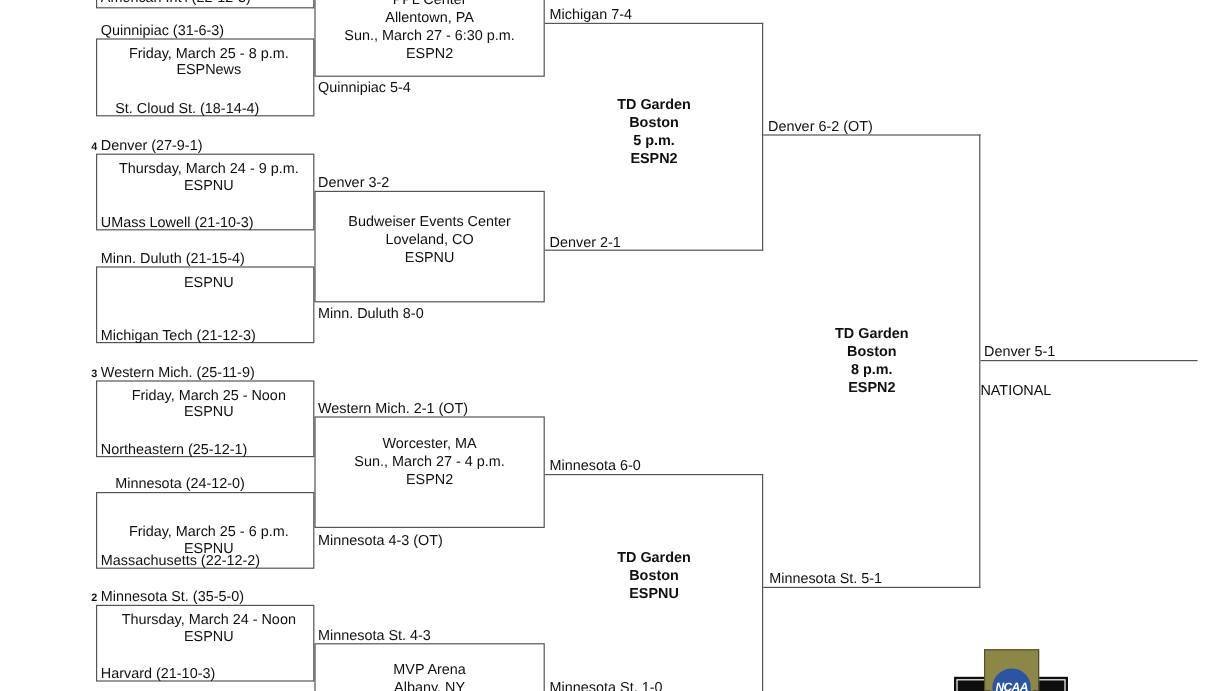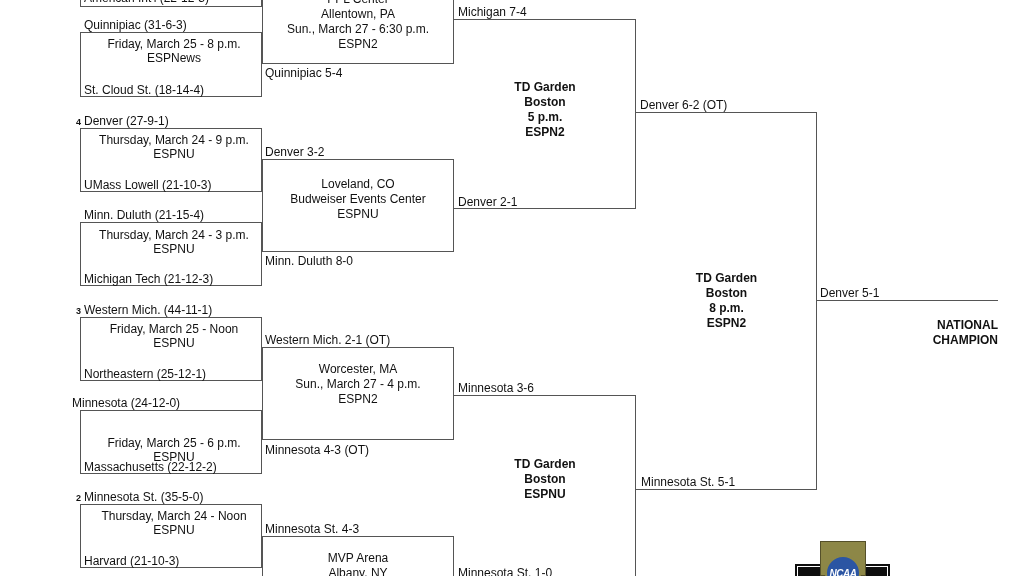--- a/index.html
+++ b/index.html
@@ -8,21 +8,21 @@
     font-family:"Liberation Sans",sans-serif;color:#111;
   }
   .box{position:absolute;border:1.5px solid #555;box-sizing:border-box;}
   .open{position:absolute;border-top:1.5px solid #555;border-right:1.5px solid #555;border-bottom:1.5px solid #555;box-sizing:border-box;}
   .hline{position:absolute;border-top:1.5px solid #555;box-sizing:border-box;}
   .t{position:absolute;font-size:12px;line-height:14px;white-space:nowrap;}
   .seed{position:absolute;left:66px;width:15px;text-align:right;font-size:9px;font-weight:bold;}
   .sched{position:absolute;left:80px;width:188px;text-align:center;font-size:12px;line-height:14px;}
   .venue{position:absolute;left:262px;width:192px;text-align:center;font-size:12px;line-height:15px;}
   .ffvenue{position:absolute;text-align:center;font-size:12px;line-height:15px;font-weight:bold;}
-  .champ{position:absolute;left:817px;width:181px;text-align:right;font-size:12px;line-height:15px;font-weight:bold;}
+  .champ{position:absolute;left:817px;width:181px;text-align:left;font-size:12px;line-height:15px;font-weight:normal;}
   
   .logo-banner{position:absolute;left:795px;top:564px;width:95px;height:22px;background:#0e0e0e;z-index:1;}
   .logo-banner-inner{position:absolute;left:2px;right:2px;top:2px;bottom:2px;border:1px solid #fff;}
   .logo-tab{position:absolute;left:820px;top:541px;width:46px;height:35px;background:#8d8747;border:1px solid #55502a;box-sizing:border-box;z-index:2;}
   .logo-circle{position:absolute;left:825px;top:555px;width:36px;height:36px;border-radius:50%;
     background:#2b55a3;border:2px solid #8d8747;box-sizing:border-box;z-index:3;
     display:flex;align-items:center;justify-content:center;}
   .logo-circle span{color:#fff;font-size:10px;font-weight:bold;font-style:italic;letter-spacing:-0.5px;}
 </style>
 </head>
@@ -43,45 +43,44 @@
   <div class="box" style="left:262px;top:347px;width:192px;height:93px"></div>
   <div class="box" style="left:262px;top:536px;width:192px;height:104px"></div>
 
   <div class="open" style="left:454px;top:19px;width:182px;height:190px"></div>
   <div class="open" style="left:454px;top:395px;width:182px;height:195px"></div>
   <div class="open" style="left:636px;top:112px;width:181px;height:378px"></div>
   <div class="hline" style="left:817px;top:300px;width:181px"></div>
 
   <div class="t" style="left:84px;top:-9px">American Int'l (22-12-3)</div>
   <div class="t" style="left:84px;top:18px">Quinnipiac (31-6-3)</div>
-  <div class="t" style="left:84px;top:83px">St. Cloud St. (18-14-4)</div>
+  <div class="t" style="left:96px;top:83px">St. Cloud St. (18-14-4)</div>
   <div class="seed" style="top:117px">4</div>
   <div class="t" style="left:84px;top:114px">Denver (27-9-1)</div>
   <div class="t" style="left:84px;top:178px">UMass Lowell (21-10-3)</div>
   <div class="t" style="left:84px;top:208px">Minn. Duluth (21-15-4)</div>
   <div class="t" style="left:84px;top:272px">Michigan Tech (21-12-3)</div>
   <div class="seed" style="top:306px">3</div>
-  <div class="t" style="left:84px;top:303px">Western Mich. (44-11-1)</div>
+  <div class="t" style="left:84px;top:303px">Western Mich. (25-11-9)</div>
   <div class="t" style="left:84px;top:367px">Northeastern (25-12-1)</div>
-  <div class="t" style="left:72px;top:396px">Minnesota (24-12-0)</div>
+  <div class="t" style="left:96px;top:396px">Minnesota (24-12-0)</div>
   <div class="t" style="left:84px;top:460px">Massachusetts (22-12-2)</div>
   <div class="seed" style="top:493px">2</div>
   <div class="t" style="left:84px;top:490px">Minnesota St. (35-5-0)</div>
   <div class="t" style="left:84px;top:554px">Harvard (21-10-3)</div>
 
   <div class="sched" style="top:37px">
     <div>Friday, March 25 - 8 p.m.</div>
     <div>ESPNews</div>
   </div>
   <div class="sched" style="top:133px">
     <div>Thursday, March 24 - 9 p.m.</div>
     <div>ESPNU</div>
   </div>
   <div class="sched" style="top:228px">
-    <div>Thursday, March 24 - 3 p.m.</div>
     <div>ESPNU</div>
   </div>
   <div class="sched" style="top:322px">
     <div>Friday, March 25 - Noon</div>
     <div>ESPNU</div>
   </div>
   <div class="sched" style="top:436px">
     <div>Friday, March 25 - 6 p.m.</div>
     <div>ESPNU</div>
   </div>
@@ -90,22 +89,22 @@
     <div>ESPNU</div>
   </div>
 
   <div class="venue" style="top:-8px">
     <div>PPL Center</div>
     <div>Allentown, PA</div>
     <div>Sun., March 27 - 6:30 p.m.</div>
     <div>ESPN2</div>
   </div>
   <div class="venue" style="top:177px">
+    <div>Budweiser Events Center</div>
     <div>Loveland, CO</div>
-    <div>Budweiser Events Center</div>
     <div>ESPNU</div>
   </div>
   <div class="venue" style="top:362px">
     <div>Worcester, MA</div>
     <div>Sun., March 27 - 4 p.m.</div>
     <div>ESPN2</div>
   </div>
   <div class="venue" style="top:551px">
     <div>MVP Arena</div>
     <div>Albany, NY</div>
@@ -130,29 +129,28 @@
   </div>
 
   <div class="t" style="left:265px;top:66px">Quinnipiac 5-4</div>
   <div class="t" style="left:265px;top:145px">Denver 3-2</div>
   <div class="t" style="left:265px;top:254px">Minn. Duluth 8-0</div>
   <div class="t" style="left:265px;top:333px">Western Mich. 2-1 (OT)</div>
   <div class="t" style="left:265px;top:443px">Minnesota 4-3 (OT)</div>
   <div class="t" style="left:265px;top:522px">Minnesota St. 4-3</div>
   <div class="t" style="left:458px;top:5px">Michigan 7-4</div>
   <div class="t" style="left:458px;top:195px">Denver 2-1</div>
-  <div class="t" style="left:458px;top:381px">Minnesota 3-6</div>
+  <div class="t" style="left:458px;top:381px">Minnesota 6-0</div>
   <div class="t" style="left:458px;top:566px">Minnesota St. 1-0</div>
   <div class="t" style="left:640px;top:98px">Denver 6-2 (OT)</div>
   <div class="t" style="left:641px;top:475px">Minnesota St. 5-1</div>
   <div class="t" style="left:820px;top:286px">Denver 5-1</div>
 
   <div class="champ" style="top:318px">
     <div>NATIONAL</div>
-    <div>CHAMPION</div>
   </div>
 
   <div>
     <div class="logo-banner">
       <div class="logo-banner-inner"></div>
     </div>
     <div class="logo-tab"></div>
     <div class="logo-circle">
       <span>NCAA</span>
     </div>

